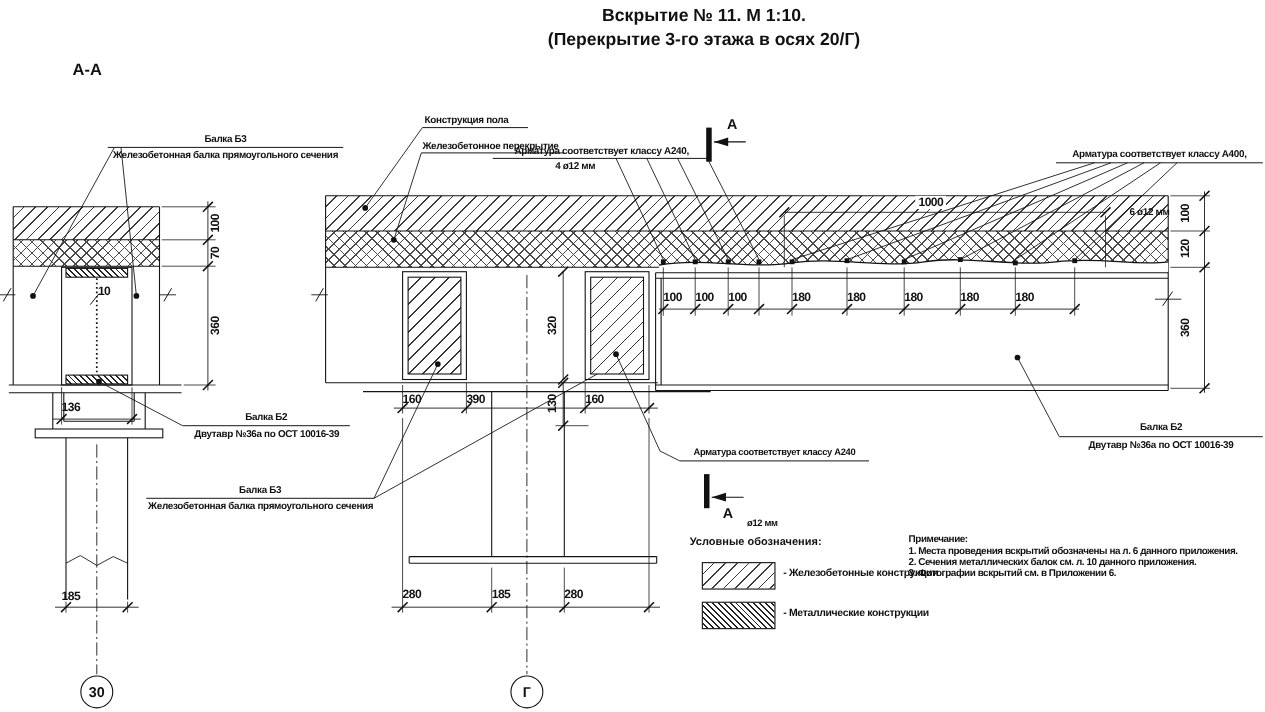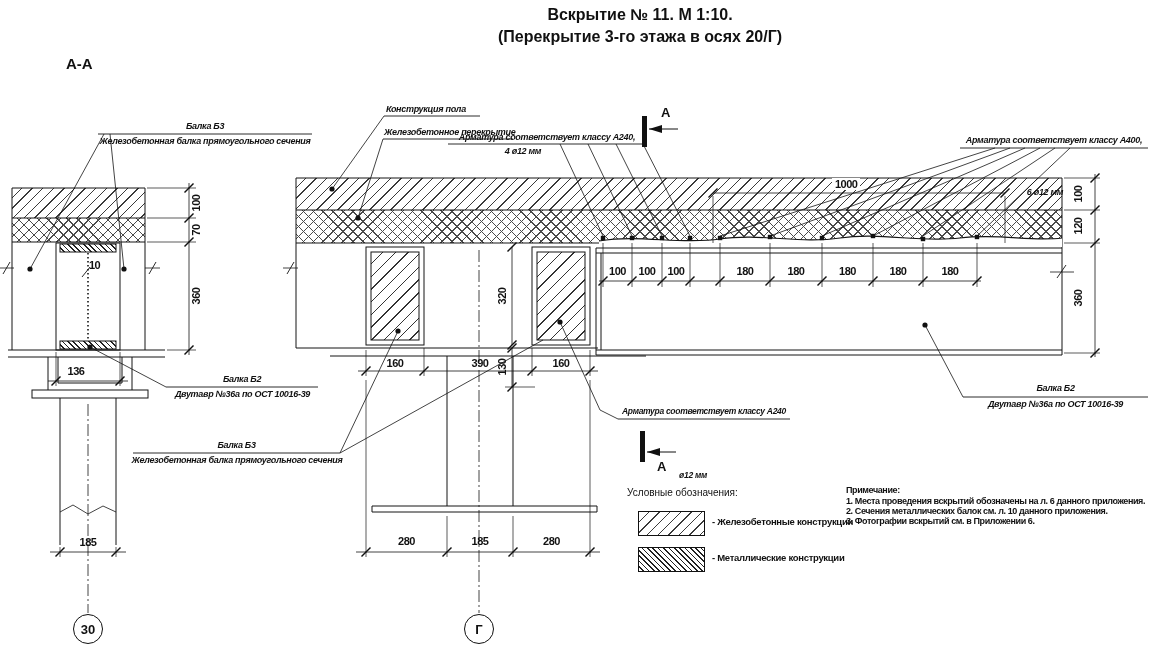--- a/index.html
+++ b/index.html
@@ -6,40 +6,40 @@
   #canvas{position:relative;width:1150px;height:647px;background:#fff;overflow:hidden;
           font-family:"Liberation Sans",sans-serif;color:#111;}
   #lines{position:absolute;left:0;top:0;z-index:2;}
   .hatch{position:absolute;z-index:1;}
   .hatch-a{background:repeating-linear-gradient(135deg,transparent 0 6.5px,#3a3a3a 6.5px 7.5px);}
   .hatch-b{background:repeating-linear-gradient(135deg,transparent 0 6px,#4a4a4a 6px 7px),
                       repeating-linear-gradient(45deg,transparent 0 6px,#4a4a4a 6px 7px);}
   .hatch-c{background:repeating-linear-gradient(135deg,transparent 0 8px,#333 8px 9px);}
   .hatch-m{background:repeating-linear-gradient(45deg,transparent 0 2.6px,#222 2.6px 3.8px);}
   .lbl{position:absolute;z-index:3;font-weight:bold;font-size:9px;line-height:11px;
-       letter-spacing:-0.3px;white-space:nowrap;font-style:italic;}
+       letter-spacing:-0.3px;white-space:nowrap;}
   .lbl-s{font-size:8.5px;}
   .ctr{text-align:center;}
   .dim{position:absolute;z-index:3;font-weight:bold;font-size:11px;line-height:12px;
-       letter-spacing:-0.5px;text-align:center;white-space:nowrap;}
+       letter-spacing:-0.5px;white-space:nowrap;}
   .vdim{position:absolute;z-index:3;font-weight:bold;font-size:11px;line-height:14px;
         letter-spacing:-0.5px;text-align:center;width:30px;height:14px;
         transform:rotate(-90deg);white-space:nowrap;}
   .title-block{position:absolute;left:340px;top:4px;width:600px;z-index:3;
        font-weight:bold;font-size:16px;line-height:22px;text-align:center;}
   .section-view{position:absolute;left:66px;top:55px;z-index:3;font-weight:bold;font-size:15px;}
   .cutletter{position:absolute;z-index:3;font-weight:bold;font-size:13px;}
   .axis-circle{position:absolute;z-index:3;width:28px;height:28px;border:1.6px solid #111;
        border-radius:50%;display:flex;align-items:center;justify-content:center;
        font-weight:bold;font-size:13px;background:#fff;}
-  .legend-title{position:absolute;z-index:3;font-weight:normal;font-size:10px;white-space:nowrap;}
+  .legend-title{position:absolute;z-index:3;font-weight:bold;font-size:10px;white-space:nowrap;}
   .legend-item{position:absolute;z-index:3;font-weight:bold;font-size:9.5px;letter-spacing:-0.3px;white-space:nowrap;}
   .swatch{position:absolute;z-index:1;border:1.2px solid #111;}
   .note{position:absolute;z-index:3;font-weight:bold;font-size:9px;line-height:10px;
-        letter-spacing:-0.4px;white-space:nowrap;margin-left:20px;}
+        letter-spacing:-0.4px;white-space:nowrap;}
   .whitebg{background:#fff;padding:0 3px;}
 </style>
 </head>
 <body>
 
 <div id="canvas">
 
   <div class="hatch hatch-a" style="left:12px;top:188px;width:133px;height:30px;"></div>
   <div class="hatch hatch-b" style="left:12px;top:218px;width:133px;height:24px;"></div>
   <div class="hatch hatch-a" style="left:296px;top:178px;width:766px;height:32px;"></div>

